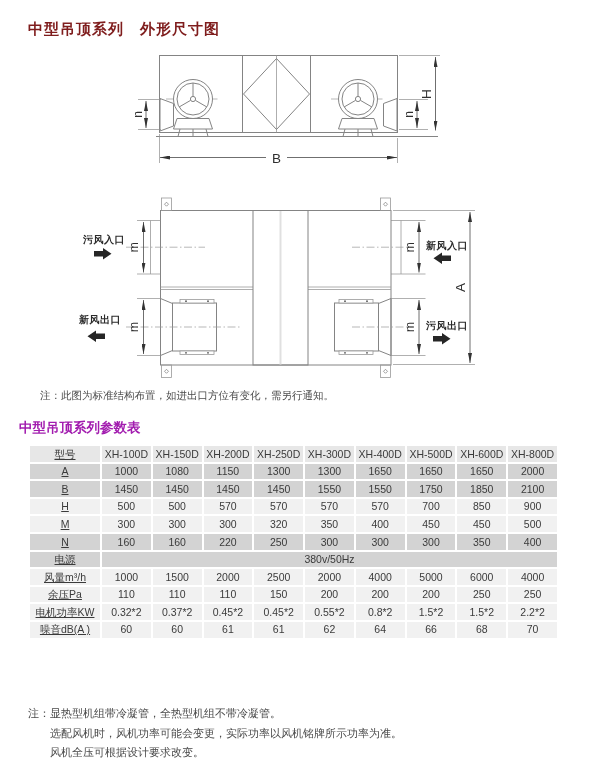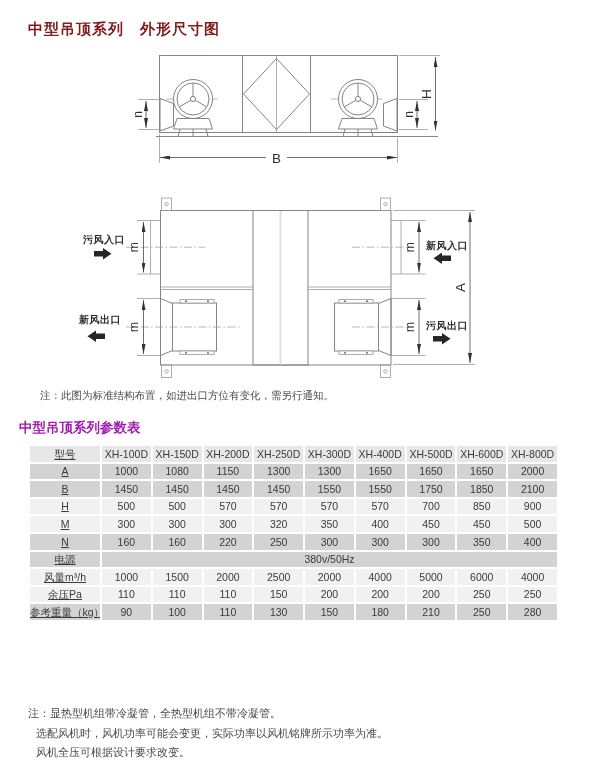--- a/index.html
+++ b/index.html
@@ -15,21 +15,21 @@
   table.params{position:absolute;left:28px;top:444px;width:531px;border-collapse:separate;
         border-spacing:2px;table-layout:fixed;}
   table.params td{height:15.6px;text-align:center;vertical-align:middle;font-size:10.5px;
         color:var(--table_text,#3b3b3b);padding:0;line-height:1;overflow:hidden;white-space:nowrap;}
   table.params td:first-child{width:70px;text-decoration:underline;}
   tr.hdr td{background:var(--row_header,#e7e7e7);}
   tr.dark td{background:var(--row_dark,#d3d3d3);}
   tr.light td{background:var(--row_light,#f1f1f1);}
   .footnotes{position:absolute;left:28px;top:705px;width:530px;}
   .fn-line{font-size:11px;color:#4a4a4a;line-height:19.5px;font-family:Liberation Mono, monospace;}
-  .fn-line + .fn-line{margin-left:8px;}
+  .fn-line + .fn-line{margin-left:22px;}
   
   svg .stk{stroke:var(--line,#848484);fill:none;stroke-width:1;}
   svg .thin{stroke:#999;fill:none;stroke-width:0.8;}
   svg .ext{stroke:#8e8e8e;stroke-width:0.7;fill:none;}
   svg .dim{stroke:#4a4a4a;stroke-width:0.8;fill:none;}
   svg .cl{stroke:#9a9a9a;stroke-width:0.7;fill:none;stroke-dasharray:8 2.5 1.5 2.5;}
   svg .dimlbl{fill:#2f2f2f;font-size:12px;font-family:"Liberation Sans",sans-serif;}
   svg .biglbl{fill:#2f2f2f;font-size:13.5px;font-family:"Liberation Sans",sans-serif;}
   svg .port{fill:#2b2b2b;font-size:10px;font-weight:600;letter-spacing:0.5px;
         font-family:"Liberation Sans",sans-serif;}
@@ -340,31 +340,43 @@
           <td>110</td>
           <td>110</td>
           <td>110</td>
           <td>150</td>
           <td>200</td>
           <td>200</td>
           <td>200</td>
           <td>250</td>
           <td>250</td>
         </tr>
-        <tr class="dark">
-          <td>参考重量（kg）</td>
-          <td>90</td>
-          <td>100</td>
-          <td>110</td>
-          <td>130</td>
-          <td>150</td>
-          <td>180</td>
-          <td>210</td>
-          <td>250</td>
-          <td>280</td>
+        <tr class="light">
+          <td>电机功率KW</td>
+          <td>0.32*2</td>
+          <td>0.37*2</td>
+          <td>0.45*2</td>
+          <td>0.45*2</td>
+          <td>0.55*2</td>
+          <td>0.8*2</td>
+          <td>1.5*2</td>
+          <td>1.5*2</td>
+          <td>2.2*2</td>
+        </tr>
+        <tr class="light">
+          <td>噪音dB(A )</td>
+          <td>60</td>
+          <td>60</td>
+          <td>61</td>
+          <td>61</td>
+          <td>62</td>
+          <td>64</td>
+          <td>66</td>
+          <td>68</td>
+          <td>70</td>
         </tr>
       </tbody>
   </table>
 
   <div class="footnotes">
       <div class="fn-line">注：显热型机组带冷凝管，全热型机组不带冷凝管。</div>
       <div class="fn-line">选配风机时，风机功率可能会变更，实际功率以风机铭牌所示功率为准。</div>
       <div class="fn-line">风机全压可根据设计要求改变。</div>
     </div>
 

